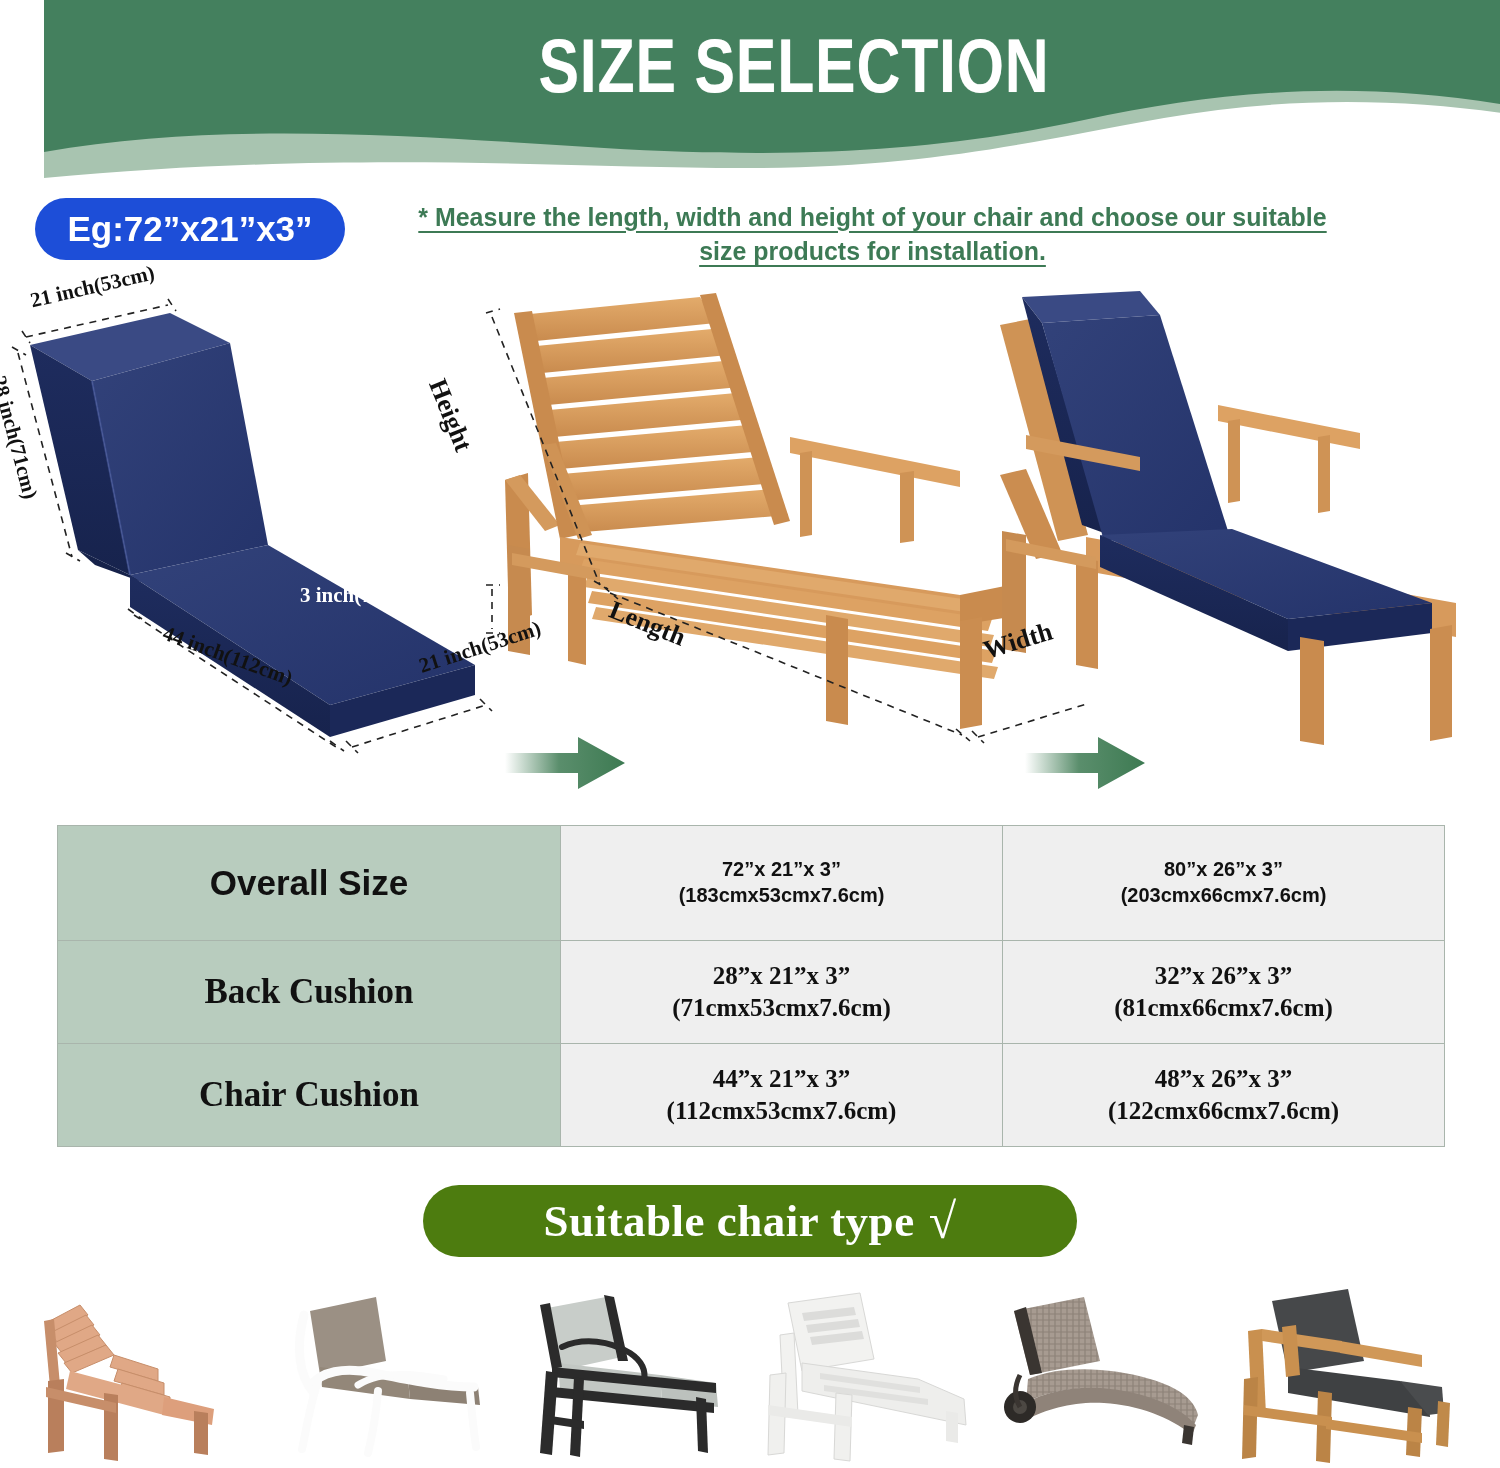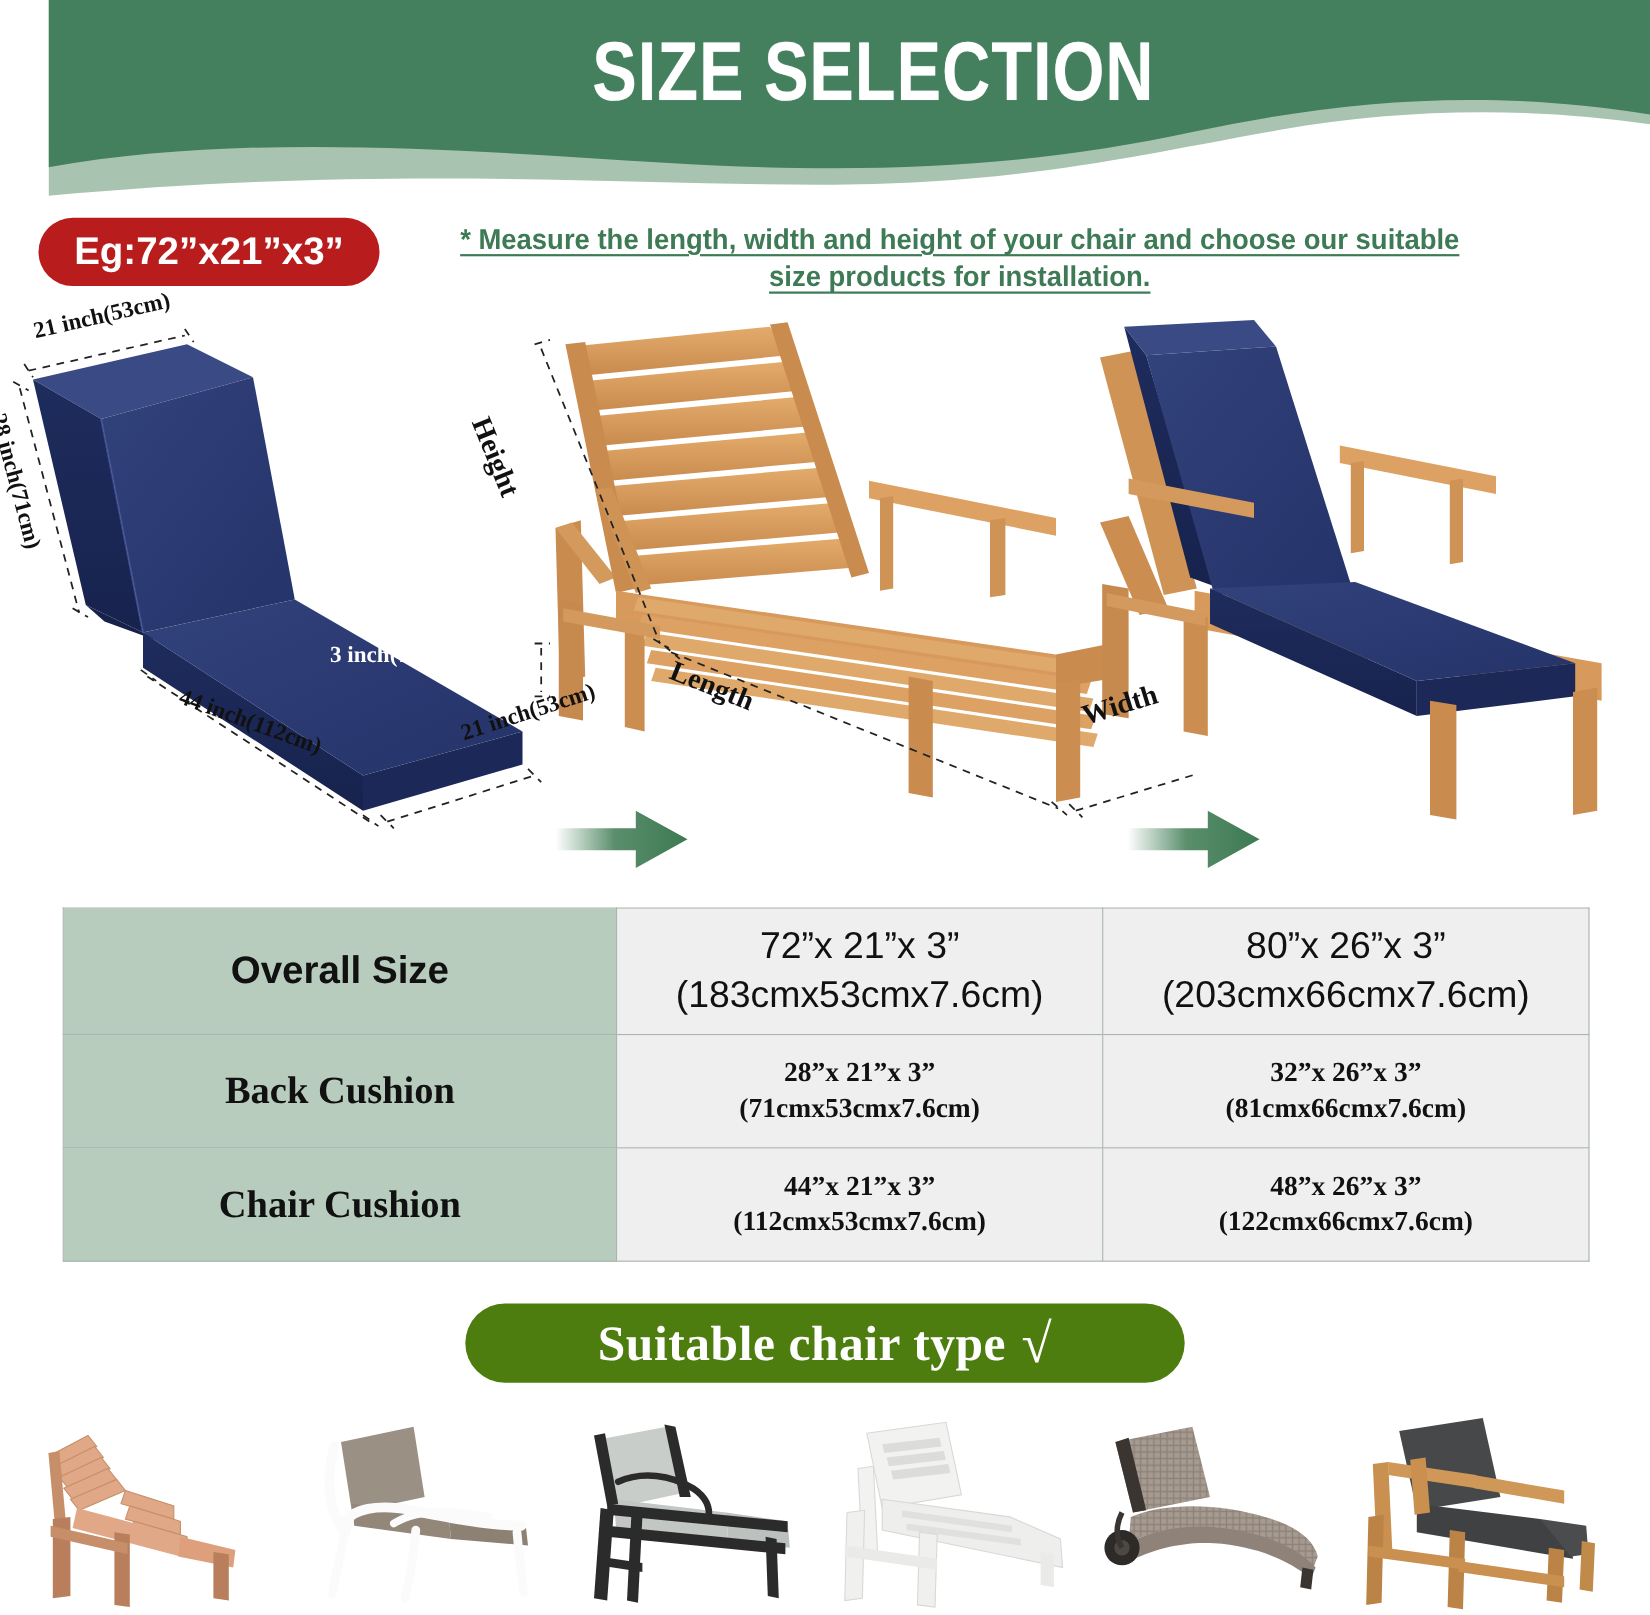--- a/index.html
+++ b/index.html
@@ -16,21 +16,21 @@
     position:absolute; left:0; top:22px; width:1500px; text-align:center;
     font-family:"Liberation Sans", sans-serif;
     font-size:76px; font-weight:bold; color:#ffffff;
     letter-spacing:1px; transform:scaleX(0.80); transform-origin:center top;
     text-shadow:0 0 1px rgba(255,255,255,0.4);
   }
 
   
   .eg-badge {
     position:absolute; left:35px; top:198px; width:310px; height:62px;
-    background:#b91c1c; border-radius:31px;
+    background:#1d4ed8; border-radius:31px;
     display:flex; align-items:center; justify-content:center;
     color:#ffffff; font-size:35px; font-weight:bold; letter-spacing:0px;
   }
   .measure-note {
     position:absolute; left:375px; top:200px; width:995px;
     text-align:center; color:#3d7a55; font-size:26px; font-weight:bold;
     line-height:34px; text-decoration:underline; text-underline-offset:5px;
     transform:scaleX(0.96); transform-origin:center top;
   }
 
@@ -48,21 +48,21 @@
   .spec-table {
     position:absolute; left:57px; top:825px; width:1388px;
     border-collapse:collapse; table-layout:fixed;
   }
   .spec-table td { border:1px solid #a9b5ac; vertical-align:middle; text-align:center; }
   .spec-table .rowlabel {
     width:503px; background:#b8ccbe; color:#111111;
     font-size:35px; font-weight:bold; padding:12px 18px;
   }
   .spec-table .val { background:#efefef; color:#111111; padding:12px 8px; line-height:1.28; }
-  .spec-table .val.big { font-size:34px; font-weight:normal; }
+  .spec-table .val.big { font-size:20px; font-weight:bold; }
   .spec-table .val.small { font-size:25px; font-weight:bold; }
   .spec-table tr.r-overall td { height:115px; }
   .spec-table tr.r-back td, .spec-table tr.r-chair td { height:103px;font-family:Liberation Serif, serif; }
 
   
   .suitable-pill {
     position:absolute; left:423px; top:1185px; width:654px; height:72px;
     background:#4d7c0f; border-radius:36px;
     display:flex; align-items:center; justify-content:center;
     color:#ffffff; font-family:"Liberation Serif", serif;

